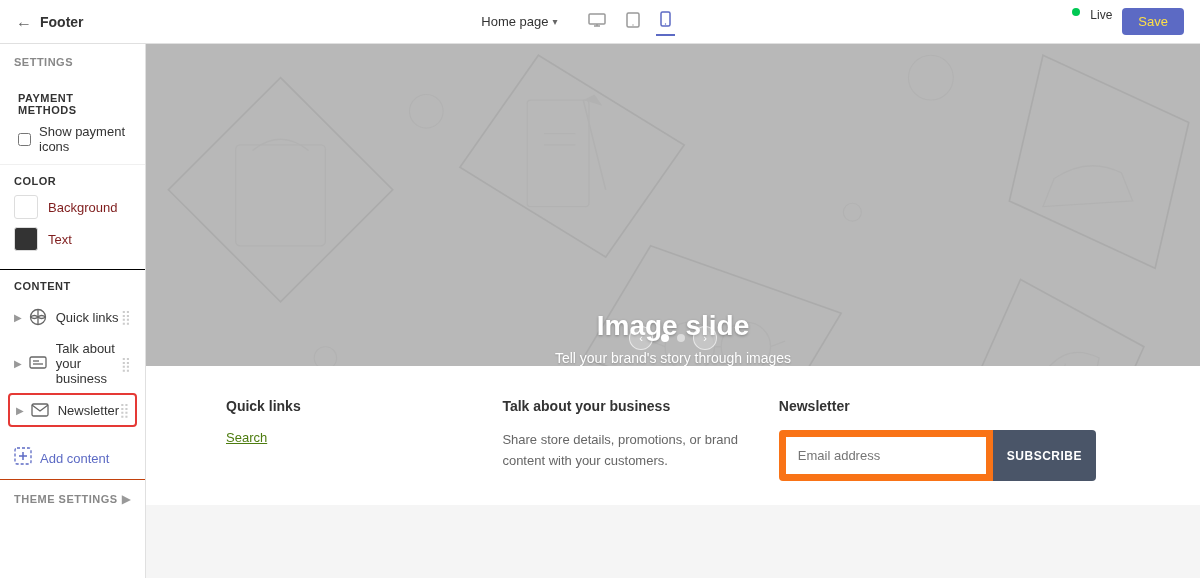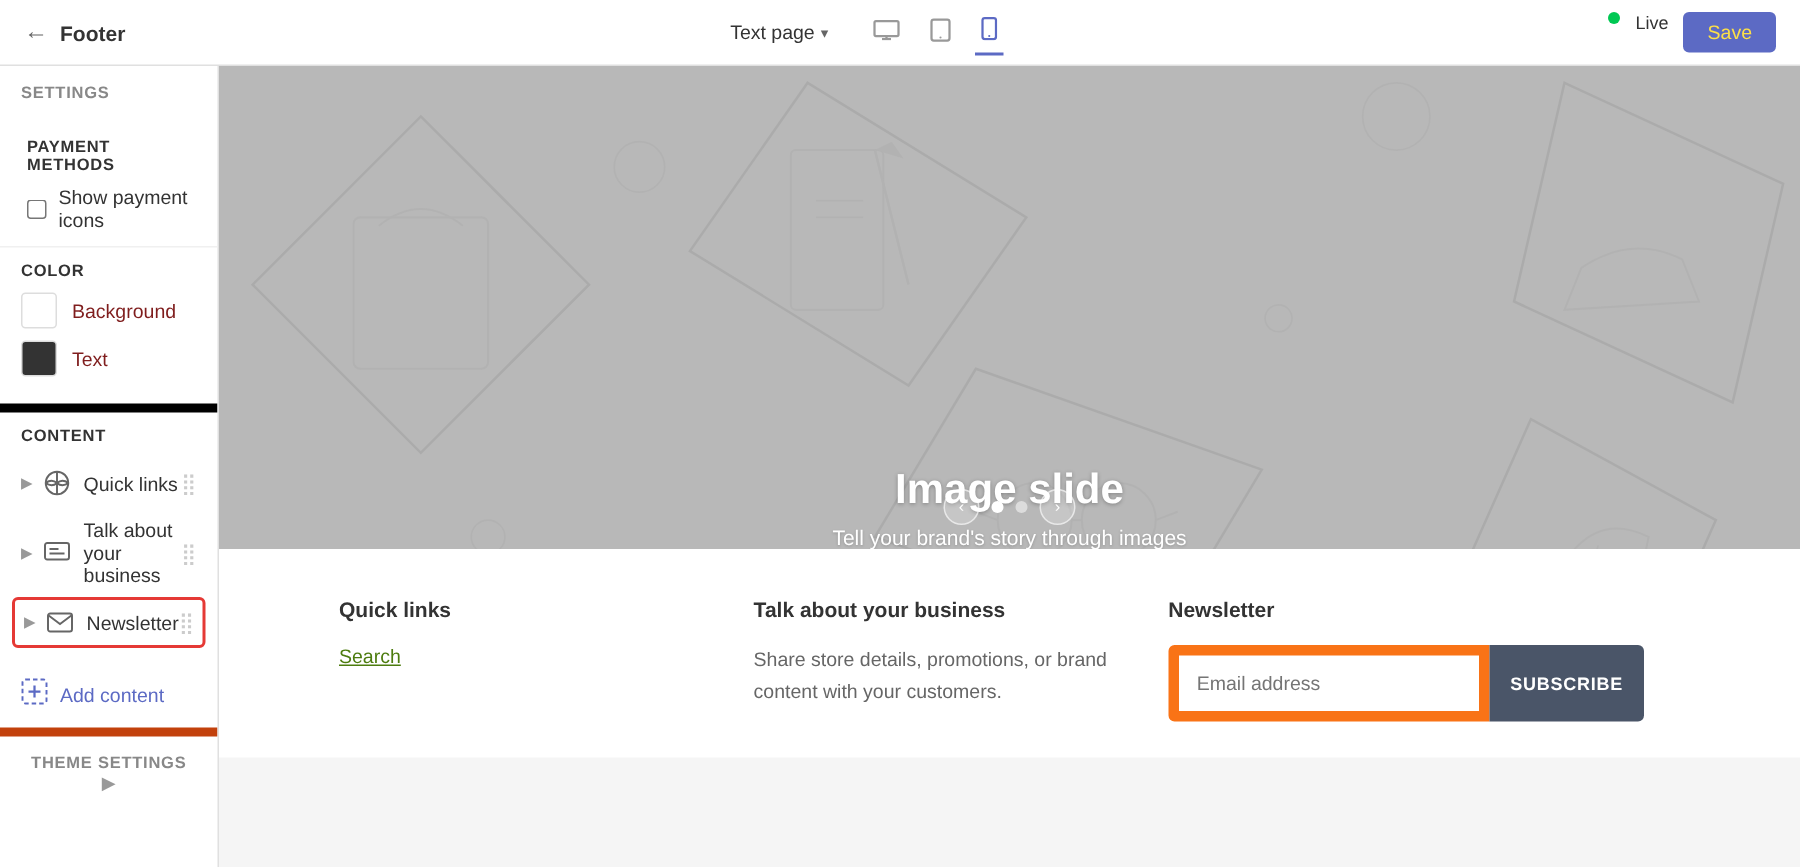--- a/index.html
+++ b/index.html
@@ -32,21 +32,21 @@
     .sidebar-section-title { font-size: 11px; font-weight: 600; color: #888; text-transform: uppercase; letter-spacing: 0.5px; margin-bottom: 8px; }
     .sidebar-subsection-title { font-size: 11px; font-weight: 600; color: #333; text-transform: uppercase; letter-spacing: 0.5px; margin-bottom: 8px; }
 
     
     .payment-section { padding: 10px 18px; border-bottom: 1px solid #f0f0f0; }
     .payment-checkbox-row { display: flex; align-items: center; gap: 8px; margin-top: 4px; }
     .payment-checkbox-row input[type="checkbox"] { margin: 0; }
     .payment-checkbox-label { font-size: 13px; color: #333; }
 
     
-    .color-section { padding: 10px 14px; border-bottom: 6px solid #000000; }
+    .color-section { padding: 10px 14px; border-bottom: 1px solid #000000; }
     .color-row { display: flex; align-items: center; gap: 10px; margin-bottom: 8px; }
     .color-swatch { width: 24px; height: 24px; border-radius: 3px; border: 1px solid #ddd; flex-shrink: 0; cursor: pointer; }
     .color-swatch.white { background: #fff; }
     .color-swatch.dark { background: #333; }
     .color-label { font-size: 13px; color: #7f1d1d; }
 
     
     .content-section { padding: 10px 14px; }
     .content-item { display: flex; align-items: center; padding: 7px 0; cursor: pointer; position: relative; }
     .content-item.highlighted { border: 2px solid #e53935; border-radius: 4px; padding: 5px 6px; margin: 0 -6px; }
@@ -54,21 +54,21 @@
     .content-item-icon { width: 20px; height: 20px; display: flex; align-items: center; justify-content: center; margin-right: 8px; flex-shrink: 0; }
     .content-item-label { flex: 1; font-size: 13px; color: #333; }
     .content-item-drag { color: #ccc; font-size: 14px; cursor: grab; }
 
     
     .add-content { display: flex; align-items: center; gap: 8px; padding: 10px 14px; cursor: pointer; color: #5c6ac4; }
     .add-content-icon { font-size: 16px; }
     .add-content-label { font-size: 13px; }
 
     
-    .theme-settings { display: flex; align-items: center; justify-content: space-between; padding: 12px 14px; border-top: 6px solid #c2410c; cursor: pointer; flex-direction: column; }
+    .theme-settings { display: flex; align-items: center; justify-content: space-between; padding: 12px 14px; border-top: 1px solid #c2410c; cursor: pointer; }
     .theme-settings-label { font-size: 11px; font-weight: 600; color: #888; text-transform: uppercase; letter-spacing: 0.5px; }
     .theme-settings-arrow { color: #999; font-size: 12px; }
 
     
     .canvas { flex: 1; overflow-y: auto; background: #f5f5f5; }
 
     
     .hero-slider { background: #404040; height: 322px; display: flex; align-items: flex-end; justify-content: center; position: relative; overflow: hidden; }
     .hero-bg { position: absolute; inset: 0; background: #b8b8b8; }
     .hero-shapes { position: absolute; inset: 0; opacity: 0.4; }
@@ -97,21 +97,21 @@
 
 <div class="app-wrapper">
 
   <div class="topbar">
     <div class="topbar-left">
       <button class="topbar-back">←</button>
       <span class="topbar-title">Footer</span>
     </div>
     <div class="topbar-center">
       <div class="topbar-page">
-        <span>Text page</span>
+        <span>Home page</span>
         <span class="chevron">▾</span>
       </div>
       <div class="topbar-view-icons">
         <span class="topbar-view-icon" title="Desktop">
           <svg width="18" height="14" viewBox="0 0 18 14" fill="none">
               <rect x="1" y="1" width="16" height="10" rx="1" stroke="#999" stroke-width="1.5"></rect>
               <line x1="9" y1="11" x2="9" y2="13" stroke="#999" stroke-width="1.5"></line>
               <line x1="6" y1="13" x2="12" y2="13" stroke="#999" stroke-width="1.5"></line>
             </svg>
         </span>

